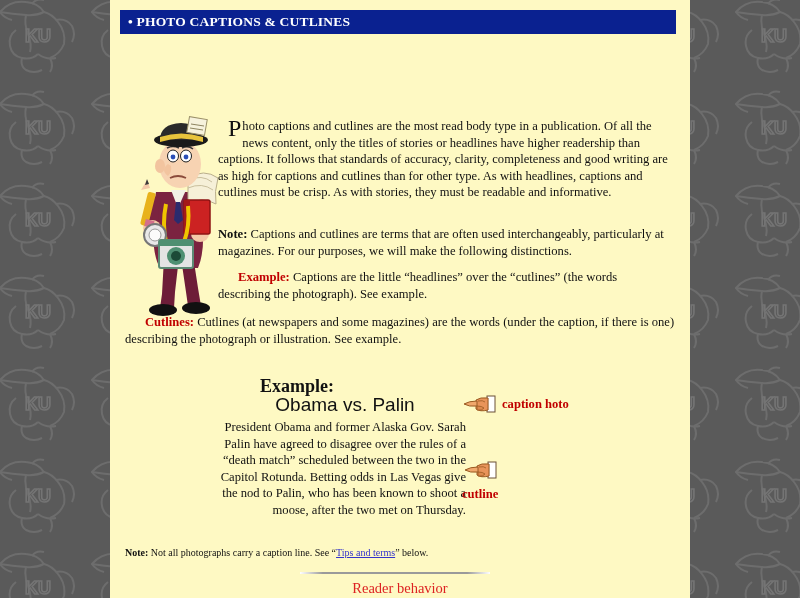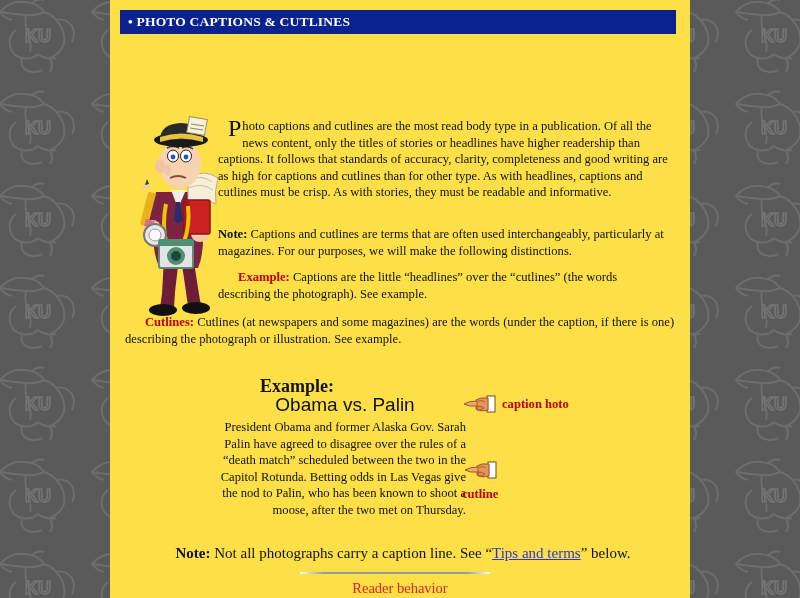--- a/index.html
+++ b/index.html
@@ -29,21 +29,21 @@
     opacity: 0.55;
   }
 
   
   #page-column {
     position: absolute;
     left: 110px;
     top: 0;
     width: 580px;
     height: 598px;
-    background: #fde047;
+    background: #fef9c3;
     z-index: 2;
     box-shadow: 0 0 0 0 transparent;
   }
 
   
   #header-bar {
     position: absolute;
     left: 10px;
     top: 10px;
     width: 556px;
@@ -189,24 +189,23 @@
   }
   .hand-icon { width: 34px; height: 22px; display: block; }
 
   
   #footer-note {
     position: absolute;
     left: 15px;
     top: 545px;
     width: 556px;
     font-family: "Liberation Serif", serif;
-    font-size: 15px;
+    font-size: 10px;
     line-height: 16.6px;
     color: #111111;
-    text-align: center;
   }
   #tips-link {
     color: #3333cc;
     text-decoration: underline;
   }
   #footer-rule {
     position: absolute;
     left: 190px;
     top: 572px;
     width: 190px;

